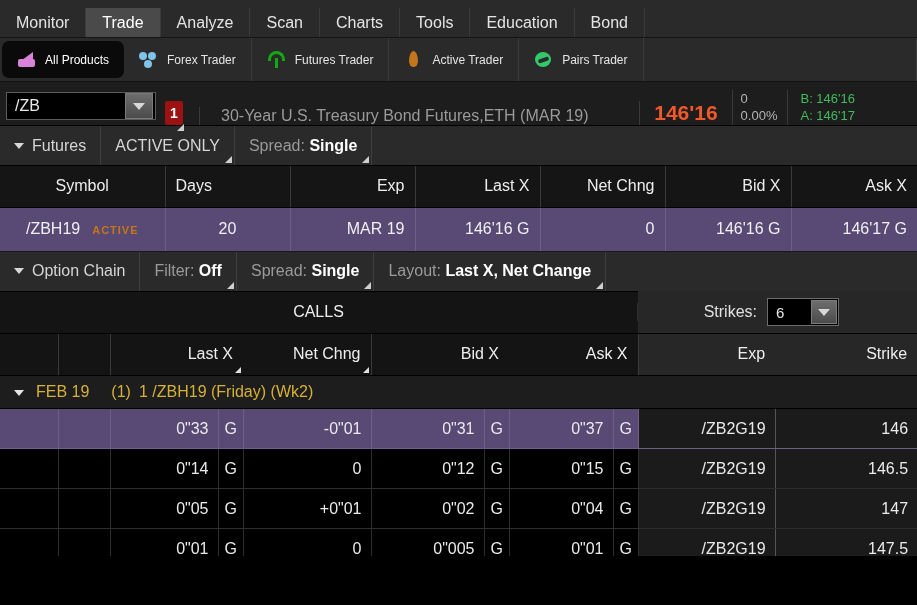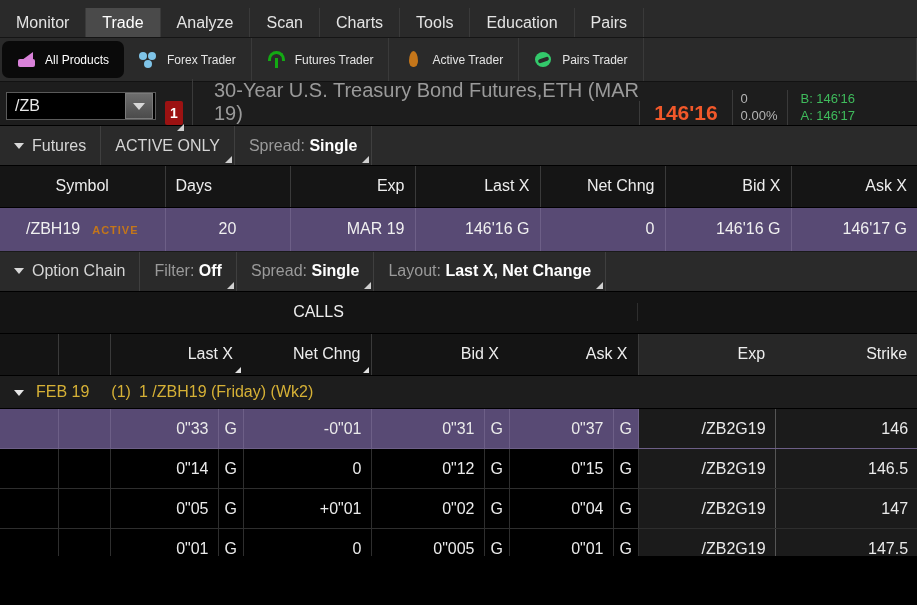--- a/index.html
+++ b/index.html
@@ -146,22 +146,22 @@
   .badge-1::after {
     content: ""; position: absolute; right: -1px; bottom: -6px;
     width: 0; height: 0;
     border-left: 7px solid transparent;
     border-bottom: 7px solid #cfcfcf;
   }
   .sym-desc {
     flex: 1;
     display: flex; align-items: center;
     padding-left: 21px;
-    font-size: 20px; color: #9a9a9a;
-    border-left: 1px solid #3a3a3a; margin-left: 9px;
+    font-size: 16px; color: #9a9a9a;
+    border-left: 1px solid #3a3a3a; margin-left: 16px;
   }
   .quote-last {
     display: flex; align-items: center; padding: 0 14px;
     font-size: 21px; font-weight: bold; color: #f1582a;
     border-left: 1px solid #3a3a3a;
   }
   .quote-chg {
     display: flex; flex-direction: column; justify-content: center;
     padding: 0 10px 0 8px; font-size: 13px; color: #b5b5b5;
     border-left: 1px solid #3a3a3a; line-height: 1.35;
@@ -333,21 +333,21 @@
     <div class="mi">
         <span>Charts</span>
       </div>
     <div class="mi">
         <span>Tools</span>
       </div>
     <div class="mi">
         <span>Education</span>
       </div>
     <div class="mi">
-        <span>Pairs</span>
+        <span>Bond</span>
       </div>
     <div class="mi filler"></div>
   </div>
 
   <div class="subbar">
     <div class="st active">
       <span class="gi gi-allproducts"></span>
       <span>All Products</span>
     </div>
     <div class="st">
@@ -460,20 +460,29 @@
       <span class="lbl-dim">Spread:</span>&nbsp;<b>Single</b>
     </div>
     <div class="ct corner">
       <span class="lbl-dim">Layout:</span>&nbsp;<b>Last X, Net Change</b>
     </div>
     <div class="ct filler noborder"></div>
   </div>
 
   <div class="calls-bar">
     <div class="calls-title">CALLS</div>
+    <div class="calls-right">
+      <span class="strikes-label">Strikes:</span>
+      <span class="strikes-box">
+        <span class="v">6</span>
+        <span class="sym-arrow">
+            <span class="caret-dn"></span>
+          </span>
+      </span>
+    </div>
   </div>
 
   <div class="clipper" style="height:222px">
   <table>
     <colgroup>
       <col style="width:58px">
           <col style="width:52px">
           <col style="width:108px">
           <col style="width:25px">
       <col style="width:128px">

